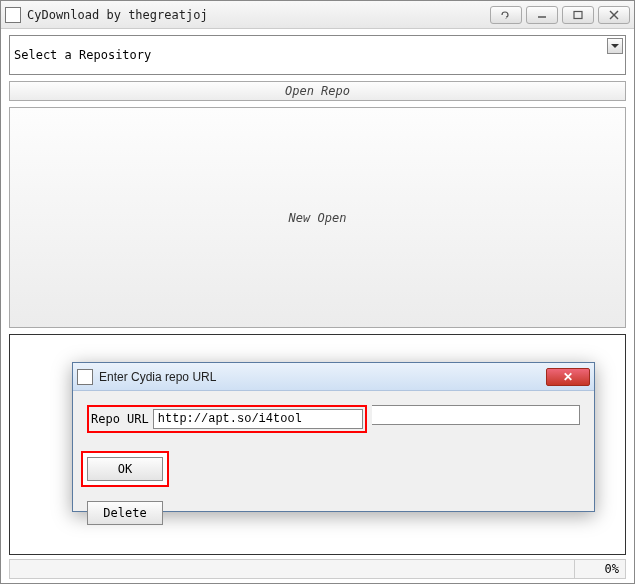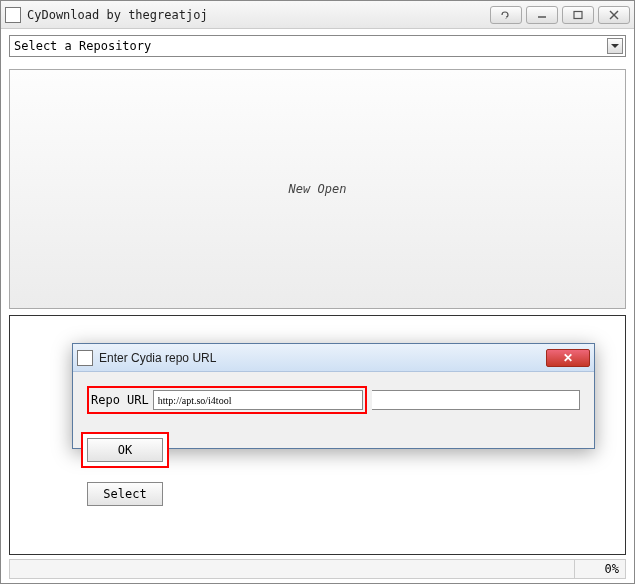--- a/index.html
+++ b/index.html
@@ -55,21 +55,21 @@
   color: #555;
 }
 .winbtn svg { width: 12px; height: 10px; }
 .client {
   padding: 6px 8px 4px 8px;
   height: calc(100% - 28px);
   display: flex;
   flex-direction: column;
 }
 .repo-select {
-  height: 22px;
+  height: 40px;
   border: 1px solid #888;
   background: #fff;
   display: flex;
   align-items: center;
   padding: 0 4px;
   font-family: "SimSun", monospace;
   position: relative;
 }
 .repo-select .arrow {
   position: absolute;
@@ -137,21 +137,21 @@
   align-items: center;
   justify-content: flex-end;
   padding-right: 6px;
   font-family: "SimSun", monospace;
 }
 .dialog {
   position: absolute;
   left: 62px;
   top: 27px;
   width: 523px;
-  height: 106px;
+  height: 150px;
   border: 1px solid #5a7aa0;
   background: #f0f0f0;
   box-shadow: 0 4px 18px rgba(0,0,0,0.35);
 }
 .dialog .dtitle {
   height: 28px;
   background: linear-gradient(to bottom,#eaf2fb,#cfe0f4);
   border-bottom: 1px solid #b0c4de;
   display: flex;
   align-items: center;
@@ -178,34 +178,33 @@
   display: flex;
   align-items: center;
   justify-content: center;
   font-weight: bold;
 }
 .dialog .dbody {
   padding: 14px 14px 10px 14px;
 }
 .dlg-row {
   display: flex;
-  align-items: center;
   gap: 9px;
 }
 .dlg-label {
   font-family: "SimSun", monospace;
 }
 .dlg-input {
   flex: 1;
   height: 20px;
   border: 1px solid #888;
   background: #fff;
   padding: 0 4px;
-  font-family: Liberation Serif, serif;
-  font-size: 10px;
+  font-family: Liberation Mono, monospace;
+  font-size: 12px;
 }
 .btnrow2 {
   display: flex;
   justify-content: flex-end;
   gap: 20px;
   margin-top: 24px;
   padding-right: 10px;
   flex-direction: column;
 }
 .dlgbtn {
@@ -264,20 +263,23 @@
     </div>
   </div>
 
   <div class="client">
     <div class="repo-select">
       <span>Select a Repository</span>
       <div class="arrow"></div>
     </div>
 
     <div class="btnrow">
+      <div class="flatbtn">
+        <span>Open Repo</span>
+      </div>
     </div>
 
     <div class="flatbtn full">
       <span>New Open</span>
     </div>
 
     <div class="content-area">
 
       <div class="dialog">
         <div class="dtitle">
@@ -293,21 +295,21 @@
               <span class="dlg-label">Repo URL</span>
               <input class="dlg-input" style="width: 210px;" value="http://apt.so/i4tool">
             </div>
             <div class="repo-url-rest" style="height:20px;border-top:1px solid #888;border-right:1px solid #888;border-bottom:1px solid #888;background:#fff;margin-left:-4px;"></div>
           </div>
           <div class="btnrow2">
             <div class="dlgbtn ok-highlight">
               <span>OK</span>
             </div>
             <div class="dlgbtn">
-              <span>Select</span>
+              <span>Delete</span>
             </div>
           </div>
         </div>
       </div>
 
     </div>
 
     <div class="statusbar">
       <div class="cell1"></div>
       <div class="cell2">0%</div>

